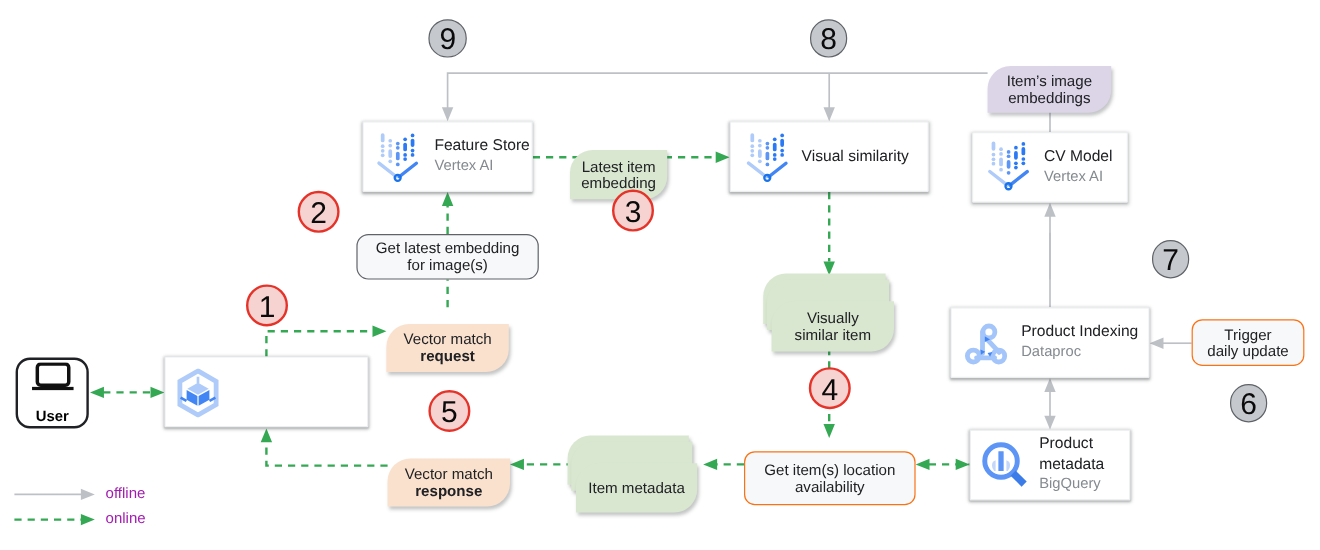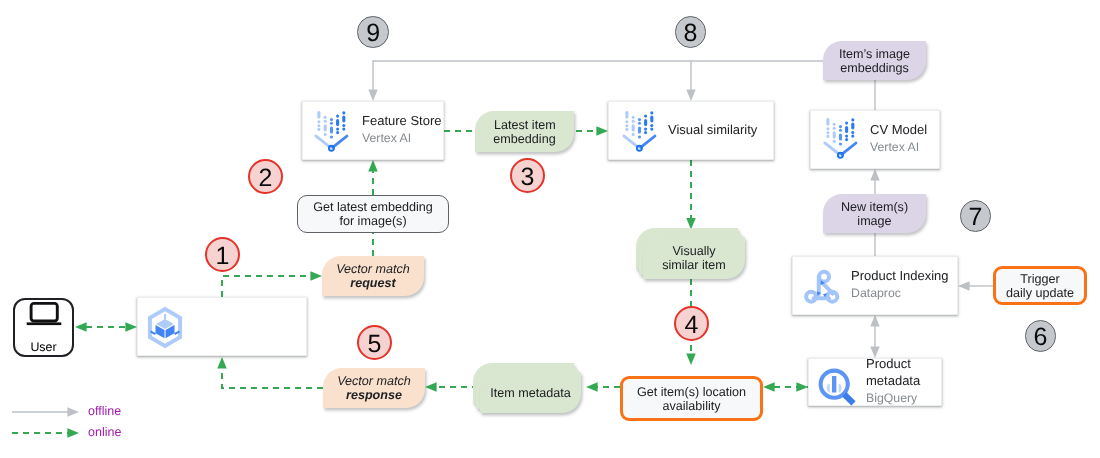--- a/index.html
+++ b/index.html
@@ -15,47 +15,47 @@
   .card .txt{position:absolute;top:-1px;height:100%;display:flex;flex-direction:column;
              justify-content:center;}
   .card .t1{font-size:13px;color:#202124;line-height:17.6px;}
   .card.nowrap .t1{white-space:nowrap;}
   .card .t2{font-size:12.3px;color:#848a8f;line-height:17.6px;}
 
   .proc{position:absolute;box-sizing:border-box;background:#f7f8f9;border:1.5px solid #5f6368;
         border-radius:10px;display:flex;align-items:center;justify-content:center;text-align:center;
         font-size:12.6px;color:#202124;line-height:13.6px;}
   .proc > div{position:relative;top:1px;}
-  .proc.light{border:3px solid #f97316;border-radius:9px;}
+  .proc.light{border:1px solid #f97316;border-radius:9px;}
 
   .tag{position:absolute;box-sizing:border-box;display:flex;align-items:center;justify-content:center;
        text-align:center;font-size:12.6px;color:#202124;line-height:13.6px;
        border-radius:19px 0 19px 0;
-       box-shadow:1.5px 2.5px 3px rgba(60,64,67,.3);}
+       box-shadow:1.5px 2.5px 3px rgba(60,64,67,.3);margin-top:14px;}
   .tag.green{background:#d9e7d0;}
-  .tag.orange{background:#fae1cd;font-style:italic;}
+  .tag.orange{background:#fae1cd;}
   .tag.purple{background:#dcd5e8;}
   .tag b{font-weight:bold;}
   .tag > div{position:relative;z-index:2;top:1px;}
   .stackwrap{position:absolute;}
   .stackwrap .lyr{position:absolute;box-sizing:border-box;border-radius:19px 0 19px 0;background:#d9e7d0;
        box-shadow:1.5px 2.5px 3px rgba(60,64,67,.3);}
 
   .badge{position:absolute;box-sizing:border-box;border-radius:50%;
          display:flex;align-items:center;justify-content:center;font-size:25px;color:#0b0b0b;
          line-height:1;}
   .badge.red{background:#f6d3d0;border:2px solid #e5332a;}
   .badge.gray{background:#c5c9ce;border:1.6px solid #5f6368;}
   .badge span{position:relative;top:1.5px;}
 
   .userbox{position:absolute;box-sizing:border-box;background:#fff;border:2.5px solid #202124;
            border-radius:12px;display:flex;flex-direction:column;align-items:center;justify-content:center;}
   .userbox .uico{width:36px;height:24px;margin-top:0px;}
   .userbox .uico svg{width:100%;height:100%;display:block;}
-  .userbox .ulabel{font-size:12.4px;font-weight:normal;color:#000;margin-top:15px;line-height:12px;}
+  .userbox .ulabel{font-size:12.4px;font-weight:bold;color:#000;margin-top:15px;line-height:12px;}
 
   .legend{position:absolute;font-size:12.5px;color:#a21caf;}
 </style>
 </head>
 <body>
 
 <div id="stage">
   <svg class="edges" viewBox="0 0 1100 458">
     <path d="M823 61 H373 V90" stroke="#bdc1c6" stroke-width="1.4" fill="none"></path>
     <polygon points="373,101 368.25,89.4 377.75,89.4" fill="#bdc1c6"></polygon>
@@ -227,21 +227,21 @@
   <path d="M16.8 27.4 L21.0 29.4 L17.2 32.0 Z"></path>
   <path d="M27.2 29.6 L25.2 33.8 L23.0 30.6 Z"></path>
 </g>
 </svg>
 </div>
     <div class="txt" style="left:58px;width:105px;">
       <div class="t1">Product Indexing</div>
       <div class="t2">Dataproc</div>
     </div>
   </div>
-  <div class="card" style="left:808px;top:358px;width:134px;height:48px;">
+  <div class="card" style="left:808px;top:358px;width:134px;height:59px;">
     <div class="ico" style="left:8px;top:8px;width:42px;height:42px;">
         <svg class="iconsvg" viewBox="0 0 44 44">
 <circle cx="18.0" cy="18.0" r="14.2" fill="none" stroke="#5c95f5" stroke-width="4.3"></circle>
 <path d="M28.6 28.6 L38.2 38.2" stroke="#3b7ce8" stroke-width="6.3" stroke-linecap="butt"></path>
 <rect x="15.7" y="9.4" width="4.6" height="17.4" rx="0.3" fill="#5c95f5"></rect>
 <path d="M13.3 17.4 l 0 9.4 -1.2 0 a 6.6 6.6 0 0 1 -2.0 -4.8 6.6 6.6 0 0 1 0.9 -3.3 z" fill="#c3d7fb"></path>
 <path d="M22.7 17.4 l 0 9.4 1.2 0 a 6.6 6.6 0 0 0 2.0 -4.8 6.6 6.6 0 0 0 -0.9 -3.3 z" fill="#c3d7fb"></path>
 </svg>
 </div>
     <div class="txt" style="left:57px;width:60px;">
@@ -251,21 +251,21 @@
   </div>
   <div class="proc" style="left:297px;top:195px;width:152px;height:38px;">
     <div><span>Get latest embedding</span><br><span>for image(s)</span></div>
   </div>
   <div class="proc light" style="left:620px;top:376px;width:143px;height:45px;">
     <div><span>Get item(s) location</span><br><span>availability</span></div>
   </div>
   <div class="proc light" style="left:993px;top:266px;width:94px;height:39px;">
     <div><span>Trigger</span><br><span>daily update</span></div>
   </div>
-  <div class="tag green" style="left:475px;top:111px;width:99px;height:41px;text-align:right;">
+  <div class="tag green" style="left:475px;top:111px;width:81px;height:41px;">
     <div><span>Latest item</span><br><span>embedding</span></div>
   </div>
   <div class="stackwrap" style="left:635.8px;top:228.4px;width:109.2px;height:50.6px;">
     <div class="lyr" style="left:0px;top:0px;width:102px;height:42px;"></div>
     <div class="lyr" style="left:3.6px;top:4.3px;width:102px;height:42px;"></div>
   </div>
   <div class="tag green" style="left:643px;top:237px;width:102px;height:42px;">
     <div><span>Visually</span><br><span>similar item</span></div>
   </div>
   <div class="stackwrap" style="left:472.8px;top:363.4px;width:108.2px;height:49.6px;">
@@ -276,23 +276,20 @@
     <div><span>Item metadata</span></div>
   </div>
   <div class="tag orange" style="left:322px;top:256px;width:102px;height:40px;">
     <div><span>Vector match</span><br><b>request</b></div>
   </div>
   <div class="tag orange" style="left:323px;top:368px;width:102px;height:40px;">
     <div><span>Vector match</span><br><b>response</b></div>
   </div>
   <div class="tag purple" style="left:823px;top:41px;width:103px;height:39px;">
     <div><span>Item’s image</span><br><span>embeddings</span></div>
-  </div>
-  <div class="tag purple" style="left:823px;top:194px;width:103px;height:39px;">
-    <div><span>New item(s)</span><br><span>image</span></div>
   </div>
   <div class="badge red" style="left:205.0px;top:237.0px;width:35px;height:35px;">
       <span>1</span>
     </div>
   <div class="badge red" style="left:248.0px;top:159.0px;width:35px;height:35px;">
       <span>2</span>
     </div>
   <div class="badge red" style="left:510.0px;top:158.0px;width:35px;height:35px;">
       <span>3</span>
     </div>

